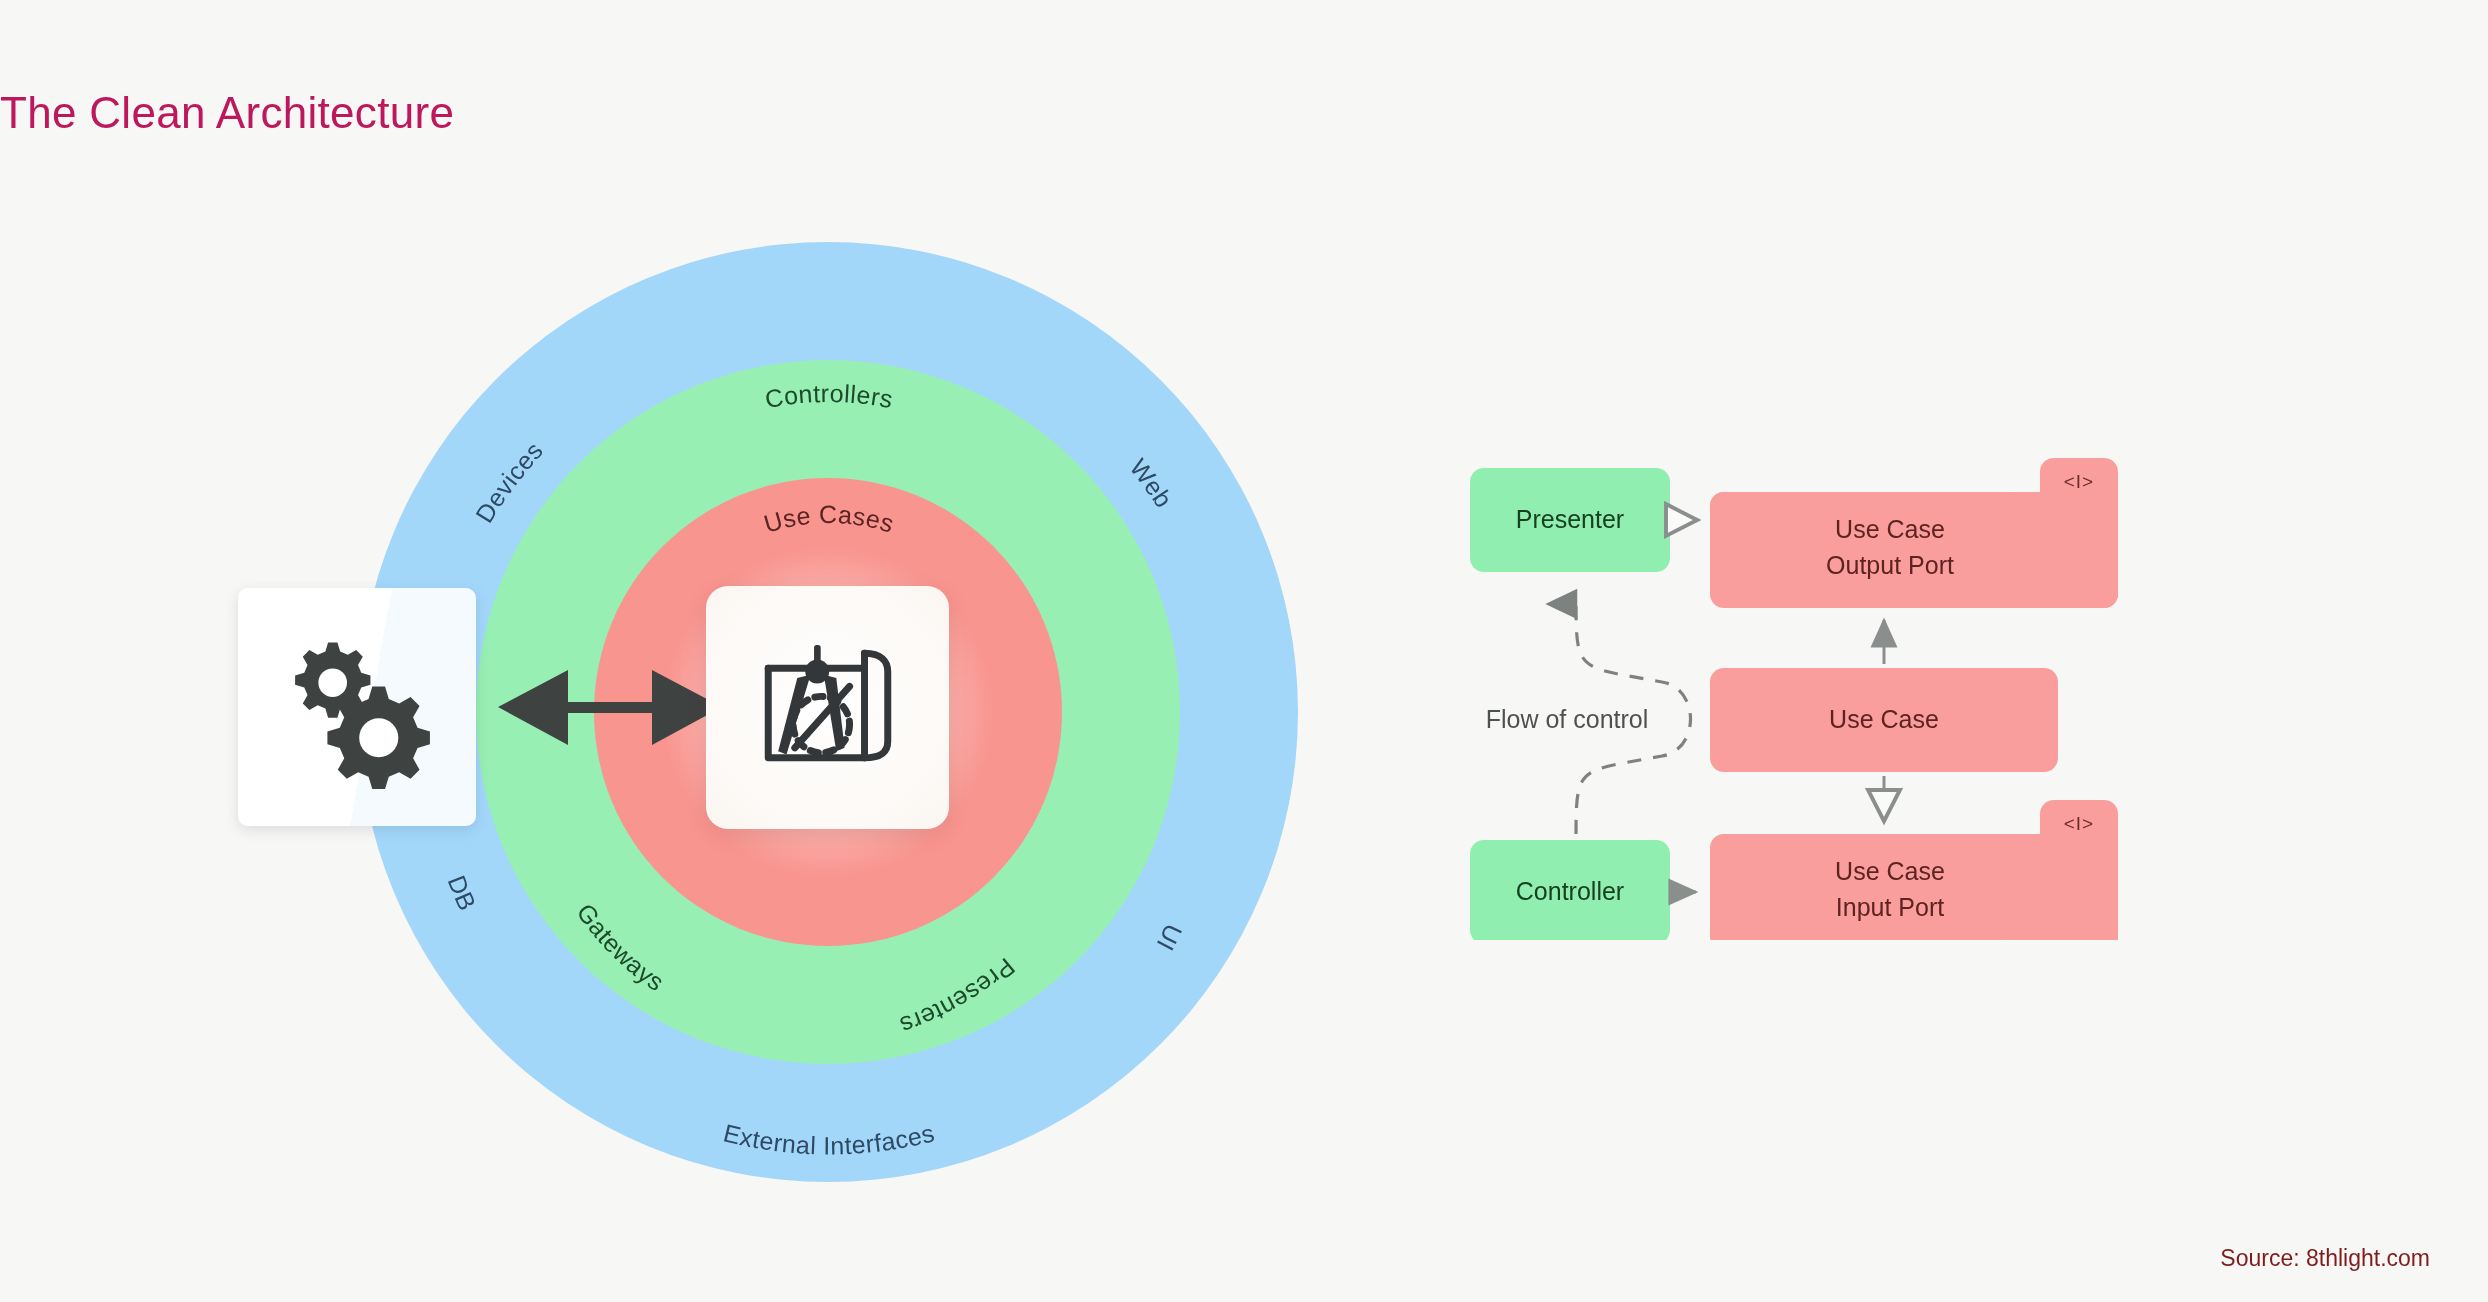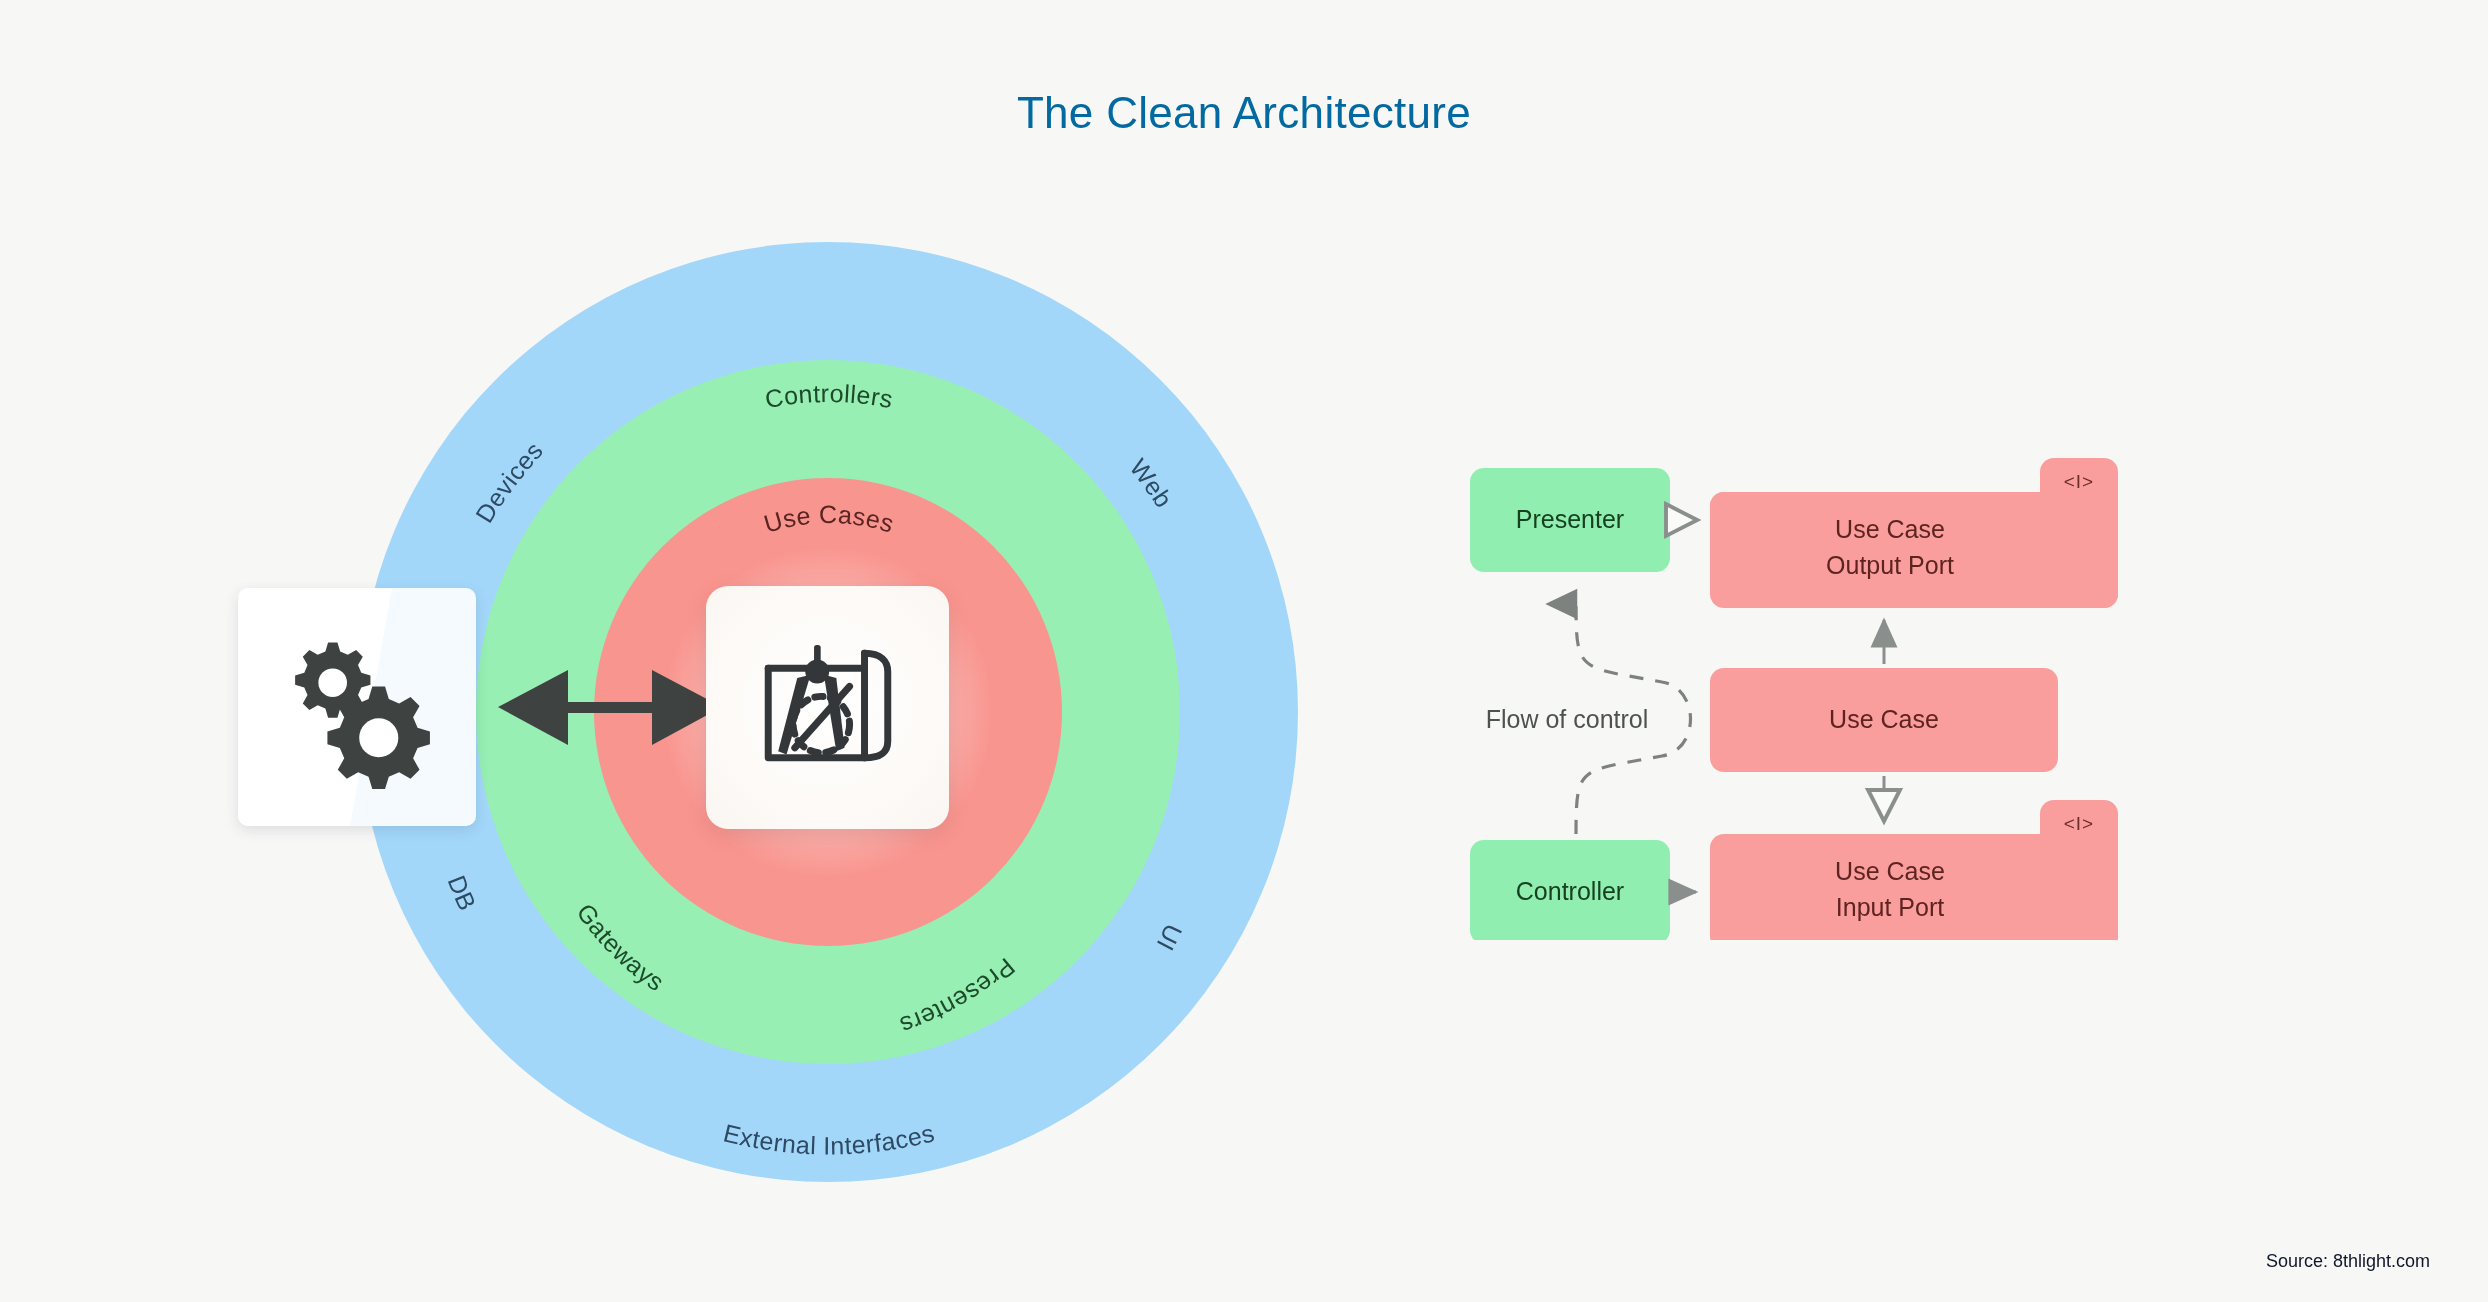--- a/index.html
+++ b/index.html
@@ -8,29 +8,28 @@
     width:2488px; height:1302px;
     background:#F7F7F6;
     font-family:"Liberation Sans", sans-serif;
     overflow:hidden;
   }
   #stage { position:relative; width:2488px; height:1302px; }
 
   
   .page-title {
     position:absolute; left:0; top:88px; width:2488px;
-    text-align:center;
-    font-size:44px; font-weight:400; color:#0369a1;
+    font-size:44px; font-weight:400; color:#be185d;
     letter-spacing:.3px;
   }
 
   
   .source-note {
     position:absolute; right:58px; bottom:30px;
-    font-size:18px; color:#0f172a;margin-left:26px;
+    font-size:23px; color:#7f1d1d;margin-left:26px;
   }
 
   
   #rings-svg { position:absolute; left:0; top:0; }
 
   .ring-label { font-size:25px; letter-spacing:.4px; }
   .ring-label.outer { fill:#2E4A63; }
   .ring-label.mid   { fill:#1D4A2A; }
   .ring-label.inner { fill:#5A2422; }
 

